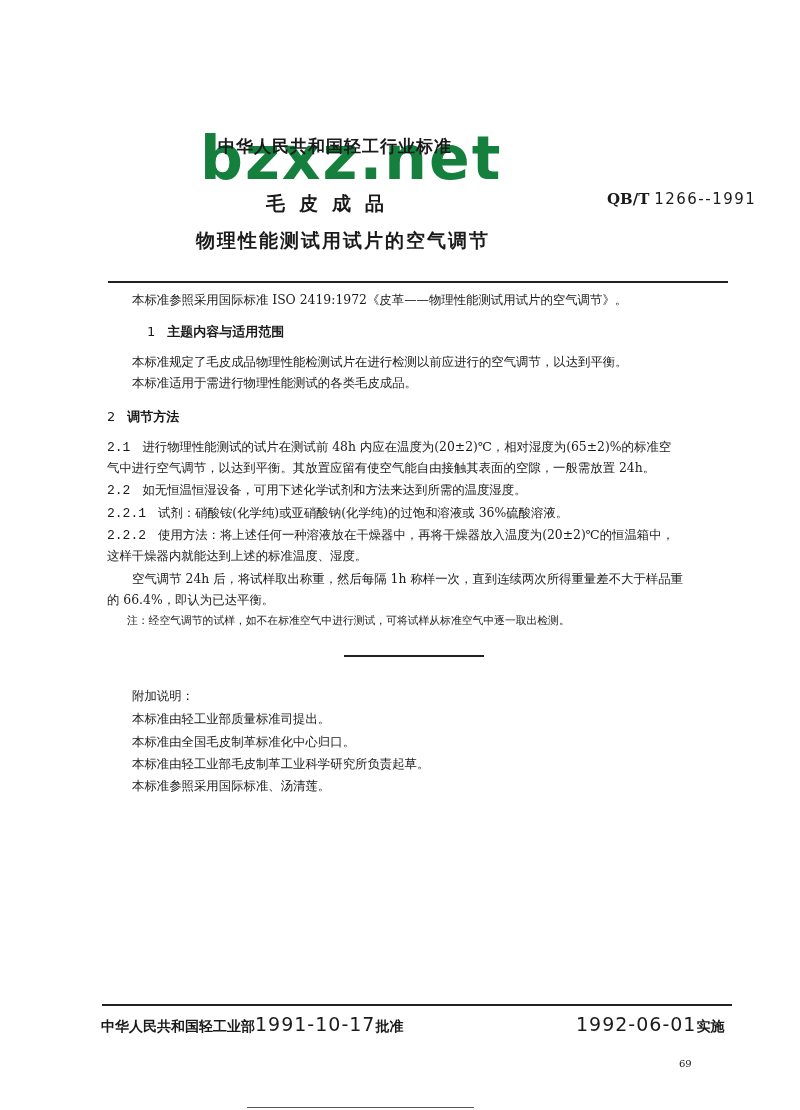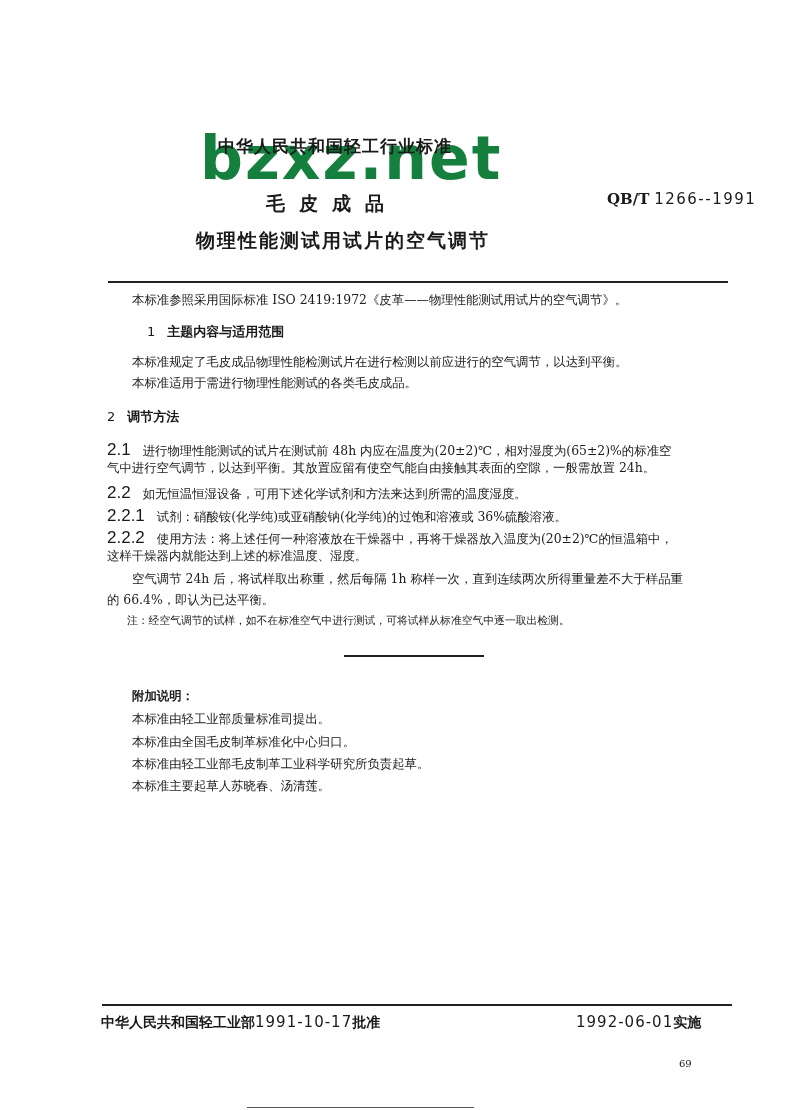--- a/index.html
+++ b/index.html
@@ -20,24 +20,24 @@
   .issuer { left: 218px; top: 135px; font-size: 17px; font-weight: bold; letter-spacing: 1px; }
   .title1 { left: 266px; top: 191px; font-size: 19px; font-weight: bold; letter-spacing: 14px; }
   .title2 { left: 196px; top: 228px; font-size: 19px; font-weight: bold; letter-spacing: 2px; }
   .code { left: 607px; top: 190px; font-size: 15px; }
   .code b { font-family: "DejaVu Serif", "Liberation Serif", serif; font-weight: bold; letter-spacing: 0px; }
   .code span.num { font-family: "DejaVu Sans", "Liberation Sans", sans-serif; letter-spacing: 1.5px; font-weight: normal; }
   .rule { background: #222; height: 2px; }
   .p { font-size: 12.4px; line-height: 1; }
   .h { font-size: 13px; font-weight: bold; }
   .h .n { font-family: "DejaVu Sans", "Liberation Sans", sans-serif; font-weight: normal; margin-right: 12px; }
-  .cl { font-family: Liberation Sans, sans-serif; margin-right: 12px; font-size: 17px; }
+  .cl { font-family: Liberation Mono, monospace; margin-right: 12px; font-size: 13px; }
   .note { font-size: 10.8px; }
   .foot { font-size: 14px; font-weight: bold; }
-  .foot .d { font-family: "DejaVu Sans", "Liberation Sans", sans-serif; font-weight: normal; font-size: 15px; letter-spacing: 1px; }
+  .foot .d { font-family: "DejaVu Sans", "Liberation Sans", sans-serif; font-weight: normal; font-size: 19px; letter-spacing: 1px; }
   .pg { font-size: 10px; }
 </style>
 </head>
 <body>
 
 <div class="abs watermark">bzxz.net</div>
 
 <div class="abs t sans issuer">中华人民共和国轻工行业标准</div>
 <div class="abs t sans title1">毛皮成品</div>
 <div class="abs t sans title2">物理性能测试用试片的空气调节</div>
@@ -78,25 +78,25 @@
 </div>
 <div class="abs t p" style="left:107px; top:550px;">这样干燥器内就能达到上述的标准温度、湿度。</div>
 
 <div class="abs t p" style="left:132px; top:573px;">空气调节 24h 后，将试样取出称重，然后每隔 1h 称样一次，直到连续两次所得重量差不大于样品重</div>
 <div class="abs t p" style="left:107px; top:594px;">的 66.4%，即认为已达平衡。</div>
 
 <div class="abs t note" style="left:127px; top:614px;">注：经空气调节的试样，如不在标准空气中进行测试，可将试样从标准空气中逐一取出检测。</div>
 
 <div class="abs rule" style="left:344px; top:655px; width:140px; height:1.5px;"></div>
 
-<div class="abs t p" style="left:132px; top:690px; font-weight:bold;text-align:center;">附加说明：</div>
+<div class="abs t p" style="left:132px; top:690px; font-weight:normal;text-align:center;">附加说明：</div>
 <div class="abs t p" style="left:132px; top:713px;">本标准由轻工业部质量标准司提出。</div>
 <div class="abs t p" style="left:132px; top:736px;">本标准由全国毛皮制革标准化中心归口。</div>
 <div class="abs t p" style="left:132px; top:758px;">本标准由轻工业部毛皮制革工业科学研究所负责起草。</div>
-<div class="abs t p" style="left:132px; top:780px;">本标准主要起草人苏晓春、汤清莲。</div>
+<div class="abs t p" style="left:132px; top:780px;">本标准参照采用国际标准、汤清莲。</div>
 
 <div class="abs rule" style="left:102px; top:1004px; width:630px;"></div>
 <div class="abs t sans foot" style="left:101px; top:1013px;">
   <span>中华人民共和国轻工业部</span><span class="d">1991-10-17</span><span>批准</span>
 </div>
 <div class="abs t sans foot" style="left:576px; top:1013px;">
   <span class="d">1992-06-01</span><span>实施</span>
 </div>
 <div class="abs t pg" style="left:679px; top:1058px;">69</div>
 

